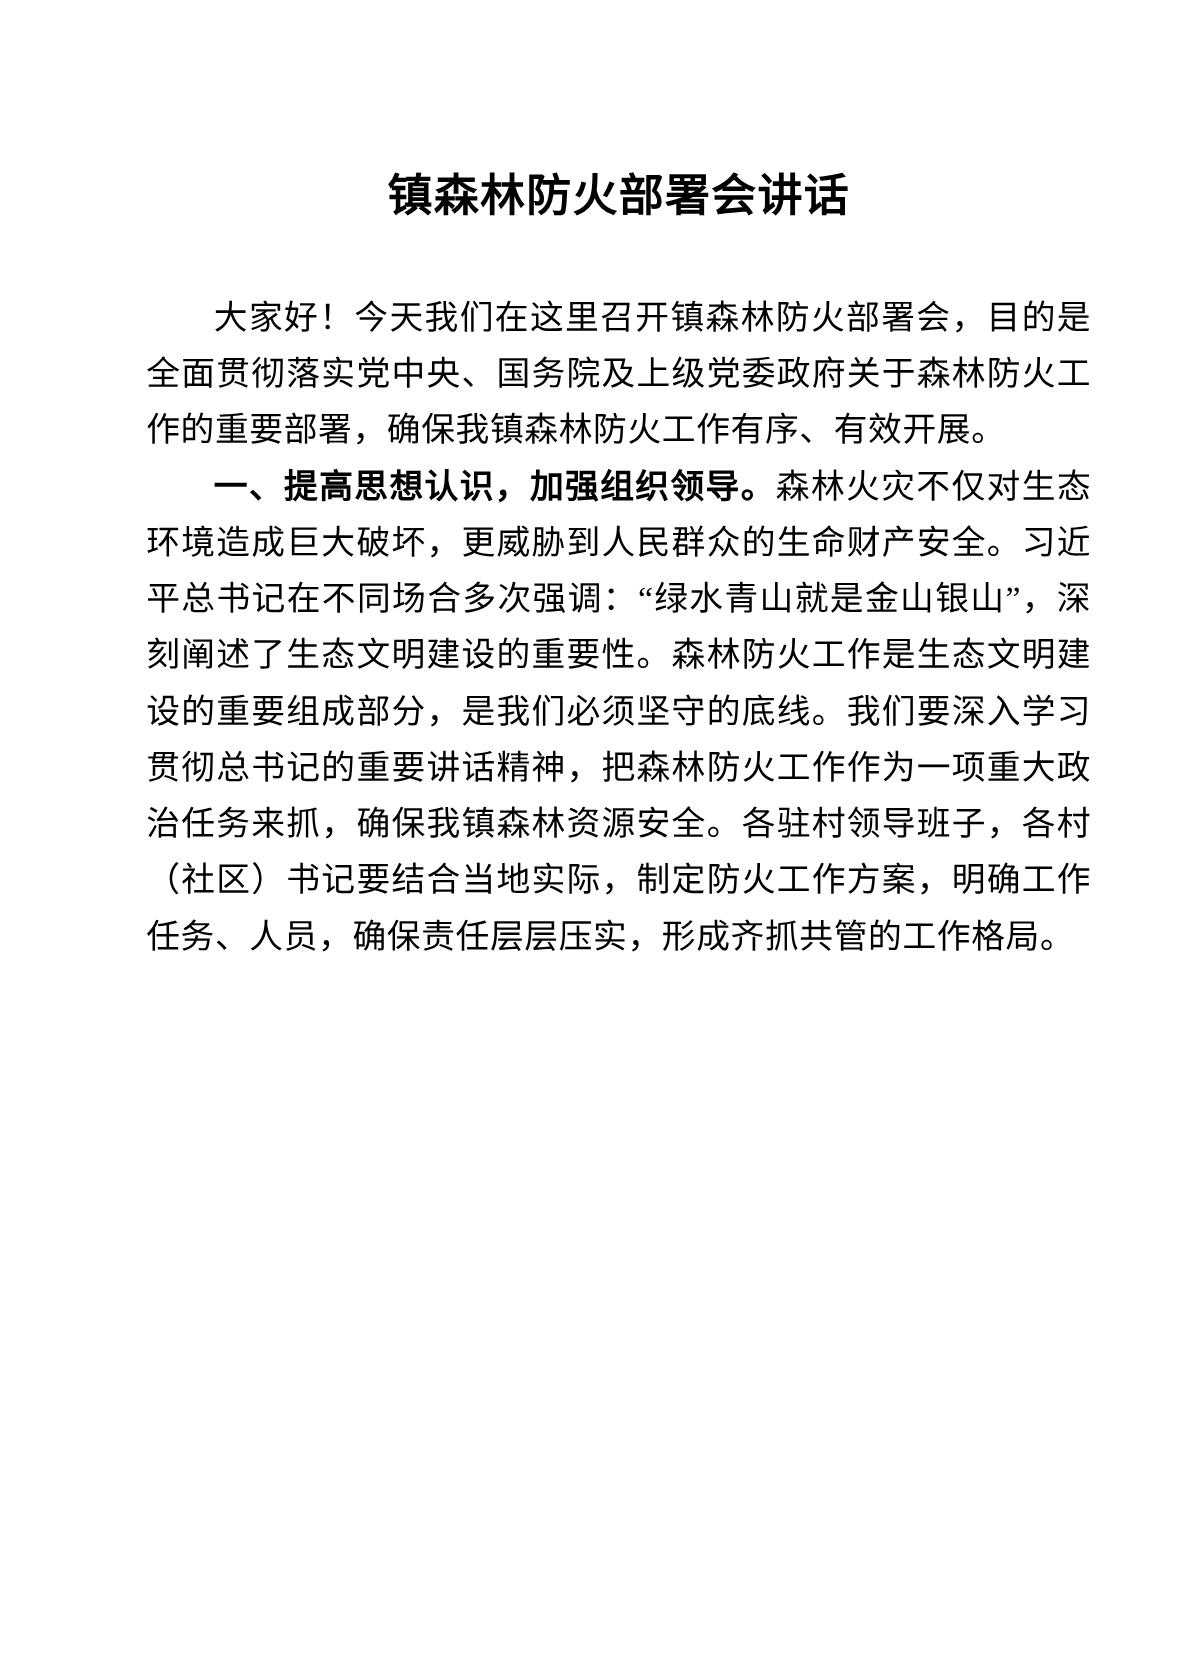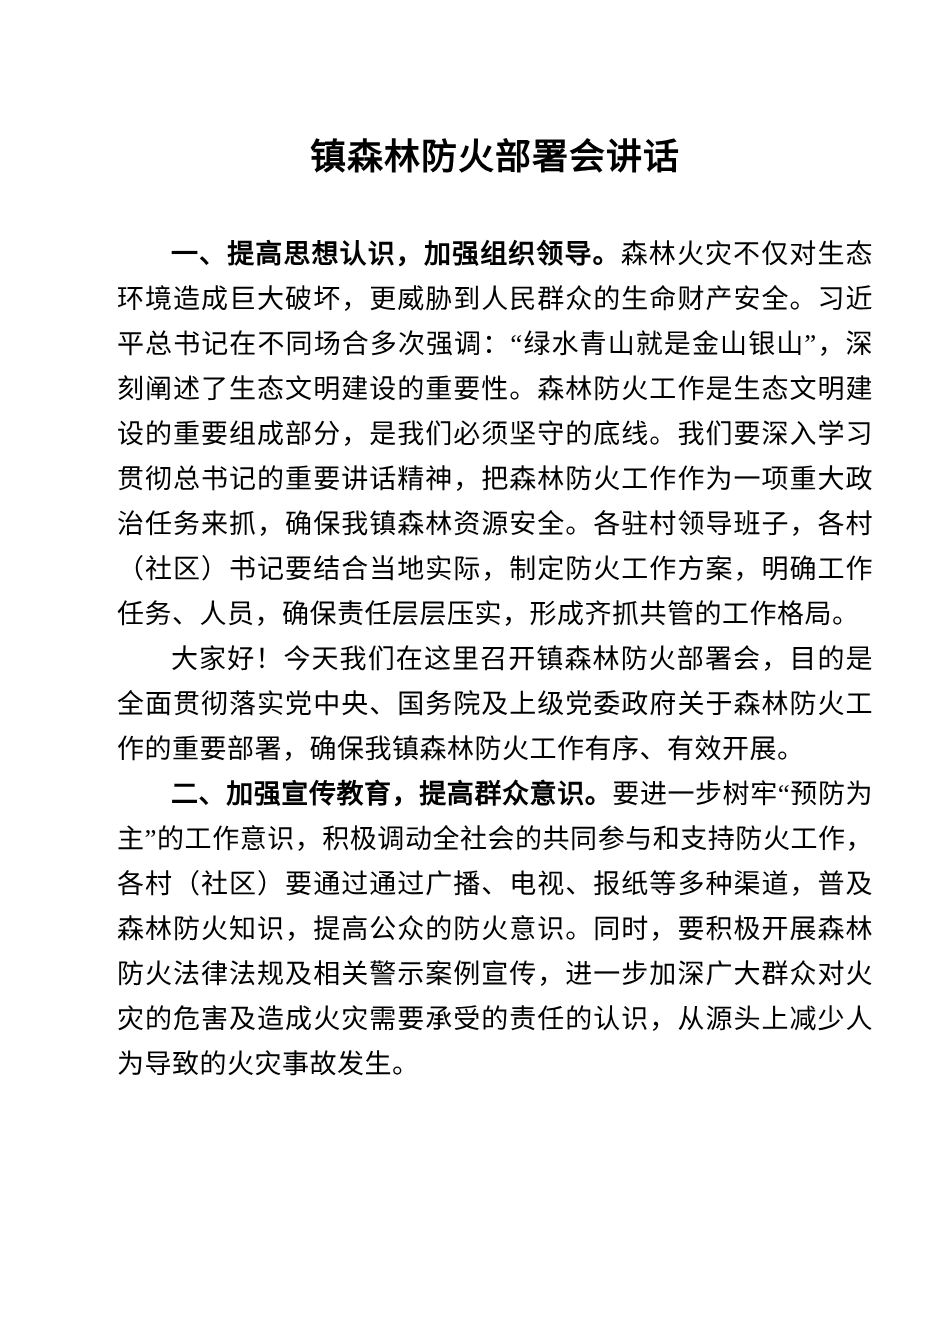--- a/index.html
+++ b/index.html
@@ -48,23 +48,20 @@
   }
 </style>
 </head>
 <body>
 
 <div class="doc-page">
   <h1 class="doc-title">镇森林防火部署会讲话</h1>
 
 
   <p class="body-para indent">
-    <span class="section-lead">一、提高思想认识，加强组织领导。</span><span>森林火灾不仅对生态环境造成巨大破坏，更威胁到人民群众的生命财产安全。习近平总书记在不同场合多次强调：“绿水青山就是金山银山”，深刻阐述了生态文明建设的重要性。森林防火工作是生态文明建设的重要组成部分，是我们必须坚守的底线。我们要深入学习贯彻总书记的重要讲话精神，把森林防火工作作为一项重大政治任务来抓，确保我镇森林资源安全。各驻村领导班子，各村（社区）书记要结合当地实际，制定防火工作方案，明确工作任务、人员，确保责任层层压实，形成齐抓共管的工作格局。</span>
-  </p>
-
-  <p class="body-para indent">
     <span>大家好！今天我们在这里召开镇森林防火部署会，目的是全面贯彻落实党中央、国务院及上级党委政府关于森林防火工作的重要部署，确保我镇森林防火工作有序、有效开展。</span>
   </p>
 
   <p class="body-para indent">
-    <span class="section-lead">二、加强宣传教育，提高群众意识。</span><span>要进一步树牢“预防为主”的工作意识，积极调动全社会的共同参与和支持防火工作，各村（社区）要通过通过广播、电视、报纸等多种渠道，普及森林防火知识，提高公众的防火意识。同时，要积极开展森林防火法律法规及相关警示案例宣传，进一步加深广大群众对火灾的危害及造成火灾需要承受的责任的认识，从源头上减少人为导致的火灾事故发生。</span>
+    <span class="section-lead">一、提高思想认识，加强组织领导。</span><span>森林火灾不仅对生态环境造成巨大破坏，更威胁到人民群众的生命财产安全。习近平总书记在不同场合多次强调：“绿水青山就是金山银山”，深刻阐述了生态文明建设的重要性。森林防火工作是生态文明建设的重要组成部分，是我们必须坚守的底线。我们要深入学习贯彻总书记的重要讲话精神，把森林防火工作作为一项重大政治任务来抓，确保我镇森林资源安全。各驻村领导班子，各村（社区）书记要结合当地实际，制定防火工作方案，明确工作任务、人员，确保责任层层压实，形成齐抓共管的工作格局。</span>
   </p>
+
 </div>
 
 </body></html>

